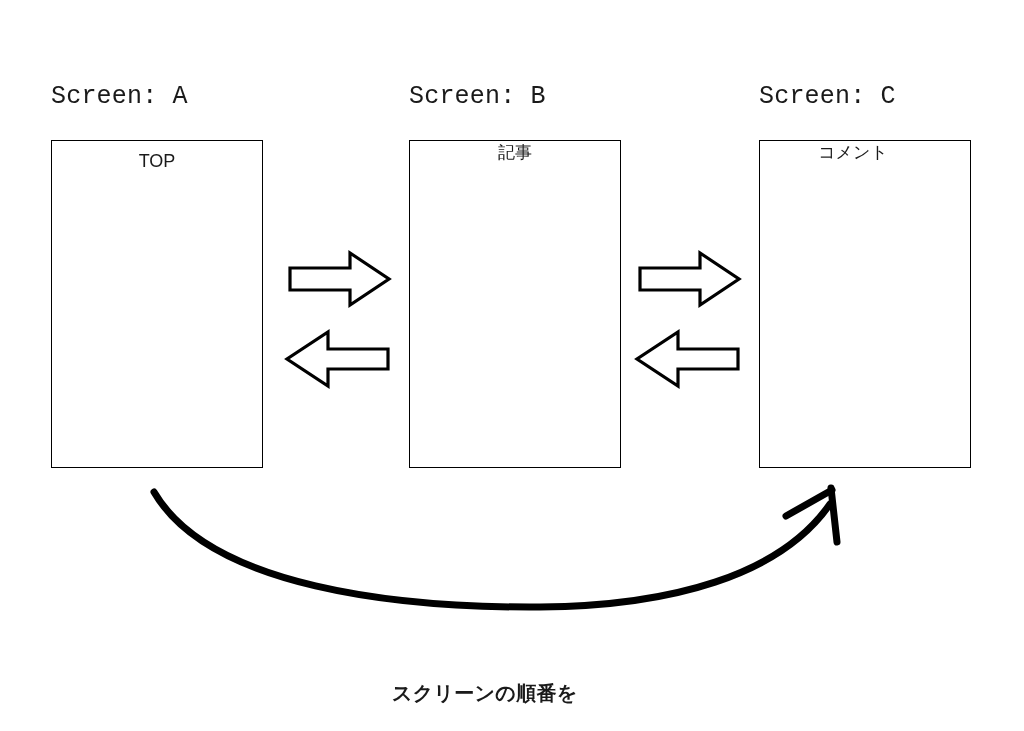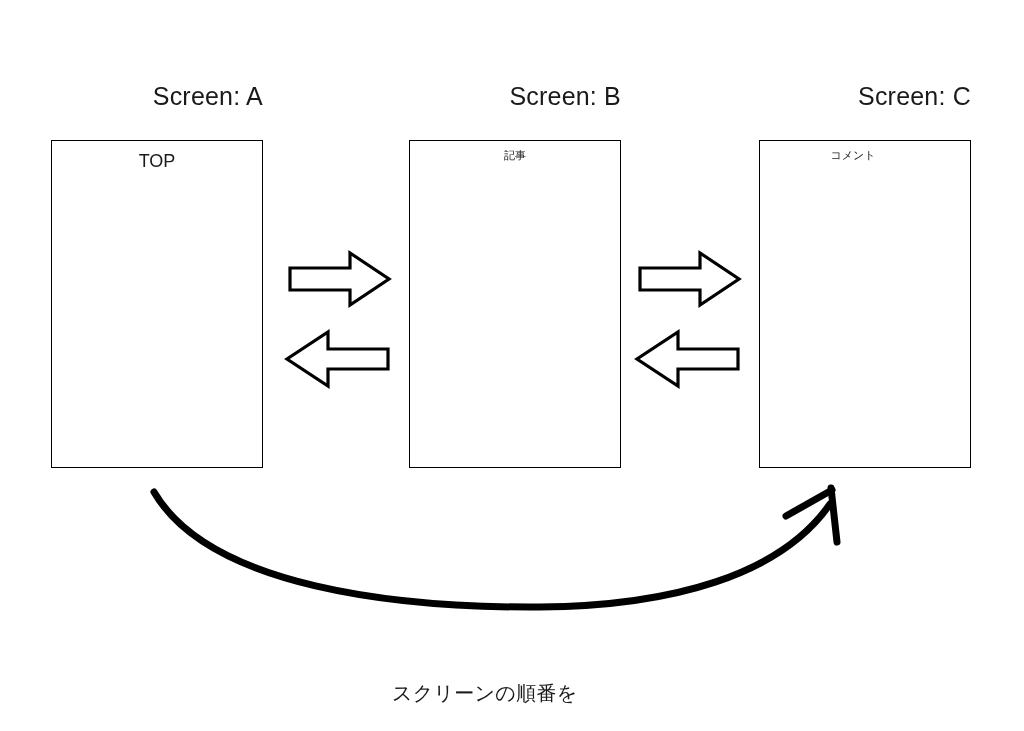--- a/index.html
+++ b/index.html
@@ -19,22 +19,23 @@
     overflow: hidden;
   }
 
   
   .screen-title {
     position: absolute;
     font-size: 25px;
     line-height: 1;
     color: #1a1a1a;
     white-space: nowrap;
-    text-align: right;
+    text-align: left;
     letter-spacing: 0.2px;
+    font-family: Liberation Mono, monospace;
   }
   #title-a { left: 51px;  top: 84px; width: 212px; }
   #title-b { left: 409px; top: 84px; width: 212px; }
   #title-c { left: 759px; top: 84px; width: 212px; }
 
   
   .screen-box {
     position: absolute;
     top: 140px;
     width: 212px;
@@ -51,21 +52,21 @@
     position: absolute;
     left: 0;
     right: 0;
     top: 152px;
     text-align: center;
     font-size: 18px;
     line-height: 1;
     color: #1a1a1a;
     white-space: nowrap;
   }
-  .box-label.jp { font-size: 11px; top: 150px; }
+  .box-label.jp { font-size: 17px; top: 144px; }
 
   
   .block-arrow {
     position: absolute;
   }
   #arrow-ab-right { left: 288px; top: 250px; }
   #arrow-ab-left  { left: 284px; top: 329px; }
   #arrow-bc-right { left: 638px; top: 250px; }
   #arrow-bc-left  { left: 634px; top: 329px; }
 
@@ -82,21 +83,21 @@
   #caption {
     position: absolute;
     left: 392px;
     top: 626px;
     font-size: 20px;
     line-height: 27px;
     color: #1a1a1a;
     white-space: pre;
     letter-spacing: 0.3px;
   }
-  .caption-line { display: block; }
+  .caption-line { display: block; font-weight: bold; }
 </style>
 </head>
 <body>
 
 <div id="canvas">
 
   <div class="screen-title" id="title-a">Screen: A</div>
   <div class="screen-title" id="title-c">Screen: C</div>
   <div class="screen-title" id="title-b">Screen: B</div>
 

